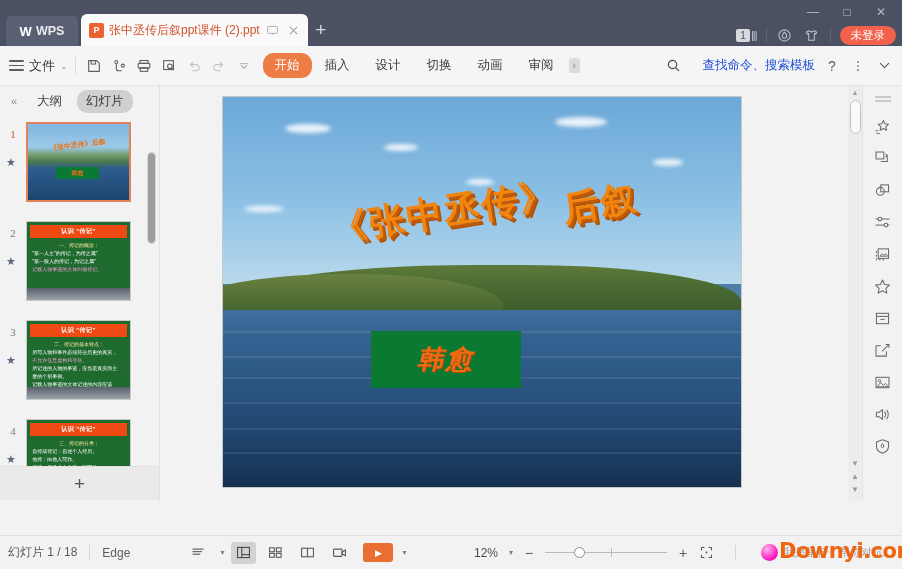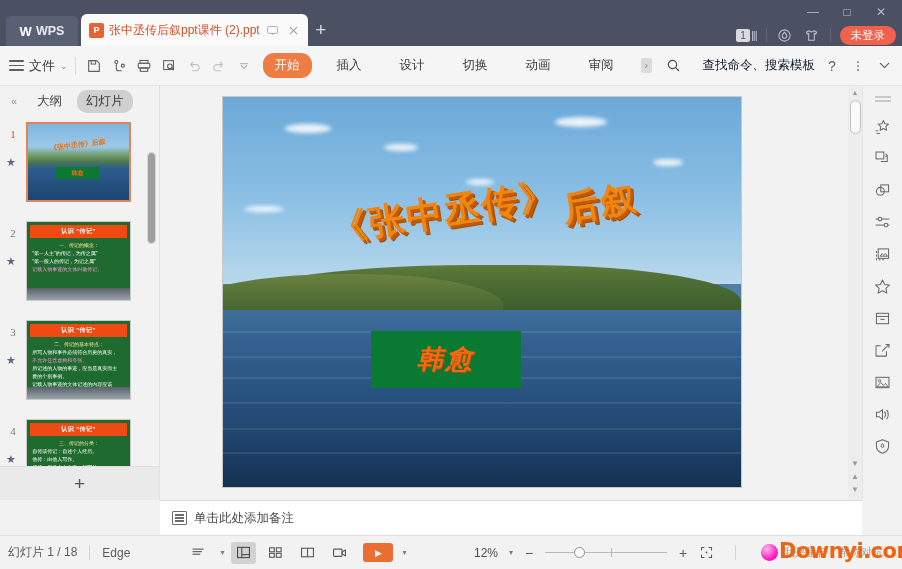--- a/index.html
+++ b/index.html
@@ -70,29 +70,29 @@
   }
   .file-grp{ display:flex; align-items:center; gap:5px; padding-left:9px; }
   .hamb{ display:flex;flex-direction:column; gap:3px; width:15px; }
   .hamb i{ display:block;height:1.6px;background:#5e5e5e;border-radius:1px; }
   .file-lbl{ font-size:13px;color:#3c3c3c; }
   .caret{ font-size:9px;color:#8d8d8d; }
   .divider{ width:1px;height:18px;background:#dcdcdc;margin:0 7px; }
   .qicons{ display:flex; align-items:center; gap:3px; }
   .qi{ width:22px;height:22px;display:flex;align-items:center;justify-content:center;color:#5f5f5f; }
   .qi.dim{ color:#c2c2c2; }
-  .tabs{ display:flex; align-items:center; gap:12px; margin-left:8px; }
+  .tabs{ display:flex; align-items:center; gap:0; margin-left:8px; }
   .rtab{ font-size:12.5px;color:#3d3d3d;padding:4px 13px; }
   .rtab.active{
     background:#ee7c45; color:#fff; border-radius:11px; padding:4px 12px;
     font-size:12.5px;
   }
   .rtab.more{ background:#dcdcdc;color:#888;padding:2px 4px;border-radius:2px;font-size:10px;margin-left:2px; }
   .ribbon-right{ margin-left:auto; display:flex; align-items:center; gap:8px; padding-right:9px; }
-  .searchbox{ display:flex;align-items:center;gap:20px;color:#0f172a;font-size:12.5px; }
+  .searchbox{ display:flex;align-items:center;gap:20px;color:#1d4ed8;font-size:12.5px; }
   .rb-ic{ width:18px;height:18px;display:flex;align-items:center;justify-content:center;color:#5d5d5d;font-size:14px; }
 
   
   .leftpane{
     position:absolute; left:0; top:86px; width:160px; bottom:69px;
     background:#f2f2f2; border-right:1px solid #e0e0e0;
   }
   .lp-head{ height:30px; display:flex; align-items:center; gap:6px; padding-left:6px; }
   .collapse{ color:#8a8a8a; font-size:11px; width:16px; text-align:center; }
   .lp-tab{ font-size:12.5px; color:#444; padding:3px 9px; border-radius:10px; }
@@ -536,28 +536,20 @@
       <div class="cv-arrow" style="top:0">▲</div>
       <div class="cv-thumb"></div>
       <div class="cv-btns">
         <div>▼</div>
         <div>▲</div>
         <div>▼</div>
       </div>
     </div>
   </div>
 
-  <div class="notes">
-    <span class="note-ic">
-        <i></i>
-        <i></i>
-        <i></i>
-      </span>
-    <span class="note-txt">单击此处添加备注</span>
-  </div>
 
   <div class="rail">
     <div class="rail-grip"></div>
     <div class="rail-grip2"></div>
 
     <div class="rail-ic">
       <svg width="19" height="19" viewBox="0 0 22 22">
           <path d="M12 4l1.8 3.8 4.2.5-3.1 2.9.8 4.1-3.7-2-3.7 2 .8-4.1-3.1-2.9 4.2-.5z" fill="none" stroke="#6a6a6a" stroke-width="1.2" stroke-linejoin="round"></path>
           <line x1="3" y1="16" x2="6" y2="16" stroke="#6a6a6a" stroke-width="1.1"></line>
           <line x1="4" y1="19" x2="8" y2="19" stroke="#6a6a6a" stroke-width="1.1"></line>

